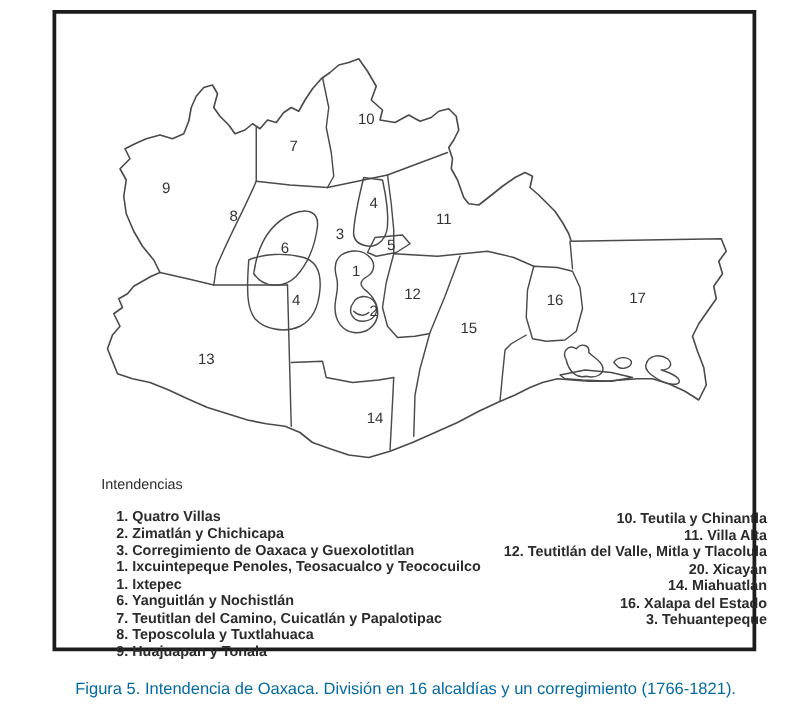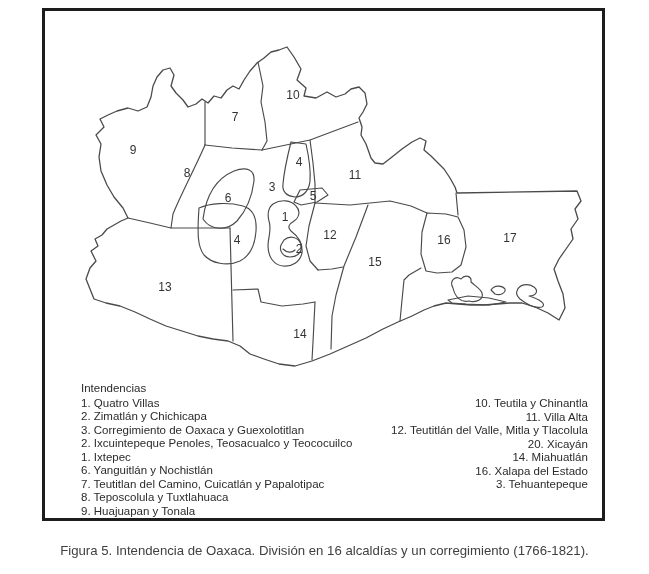--- a/index.html
+++ b/index.html
@@ -61,42 +61,43 @@
     font-size: 11.5px;
     line-height: 13.5px;
     color: var(--ink);
   }
   .legend-title {
     font-weight: normal;
     margin: 0 0 1px 0;
   }
   .legend-col {
     list-style: none;
-    margin: 0;
+    margin: 12px;
     padding: 0;
+    font-weight: bold;
   }
   .legend-col.right {
     position: absolute;
     left: 310px;
     top: 15px;
     text-align: right;
   }
   .legend-col li {
     margin: 0;
     padding: 0;
     white-space: nowrap;
   }
   .caption {
     position: absolute;
     left: 0;
     top: 543px;
     width: 649px;
     text-align: center;
     font-size: 13.2px;
-    color: #404040;
+    color: #0369a1;
   }
 </style>
 </head>
 <body>
 
 <div class="page">
   <div class="figure-frame">
 
     <svg class="map-svg" viewBox="45 11 557 507">
 
@@ -173,21 +174,21 @@
       <text x="444" y="244">16</text>
       <text x="510" y="242">17</text>
     </svg>
 
     <div class="legend">
       <p class="legend-title">Intendencias</p>
       <ul class="legend-col left">
         <li>1. Quatro Villas</li>
         <li>2. Zimatlán y Chichicapa</li>
         <li>3. Corregimiento de Oaxaca y Guexolotitlan</li>
-        <li>2. Ixcuintepeque Penoles, Teosacualco y Teococuilco</li>
+        <li>1. Ixcuintepeque Penoles, Teosacualco y Teococuilco</li>
         <li>1. Ixtepec</li>
         <li>6. Yanguitlán y Nochistlán</li>
         <li>7. Teutitlan del Camino, Cuicatlán y Papalotipac</li>
         <li>8. Teposcolula y Tuxtlahuaca</li>
         <li>9. Huajuapan y Tonala</li>
       </ul>
       <ul class="legend-col right">
         <li>10. Teutila y Chinantla</li>
         <li>11. Villa Alta</li>
         <li>12. Teutitlán del Valle, Mitla y Tlacolula</li>

